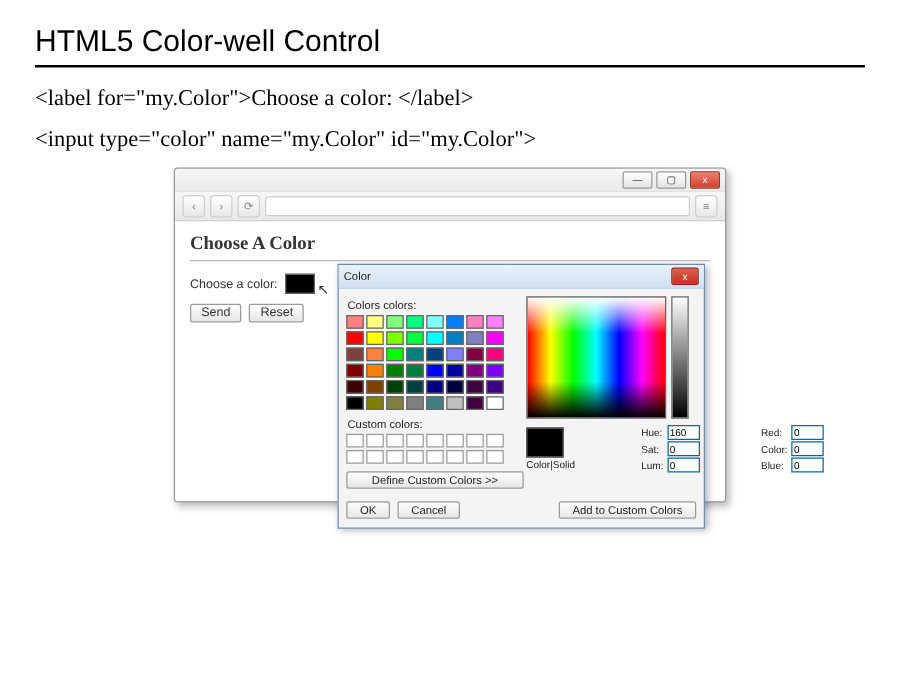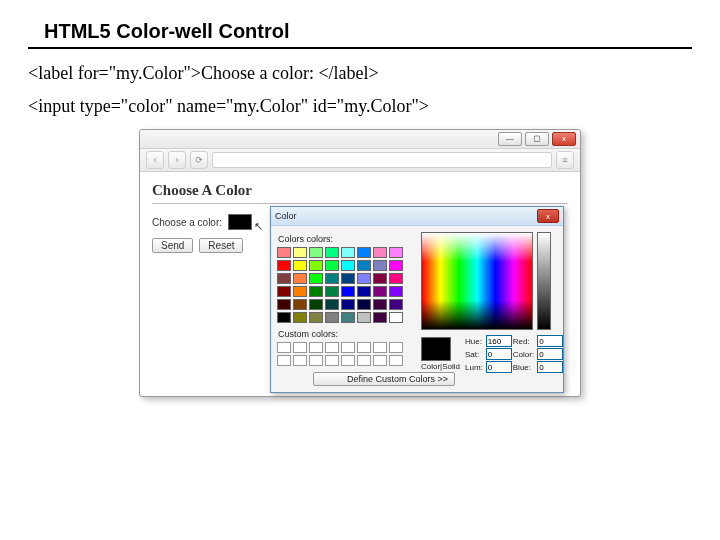--- a/index.html
+++ b/index.html
@@ -1,17 +1,17 @@
 <!DOCTYPE html>
 <html><head>
 <meta charset="utf-8">
 <style>
   html,body{margin:0;padding:0;font-family:Verdana,Geneva,sans-serif;background:#fff;color:#000;}
   .slide{width:720px;height:540px;position:relative;box-sizing:border-box;padding:20px 28px;}
-  h1{font-family:"Trebuchet MS","Arial Black",sans-serif;font-weight:700;font-size:20px;margin:0 0 4px 16px;}
+  h1{font-family:"Trebuchet MS","Arial Black",sans-serif;font-weight:400;font-size:24px;margin:0 0 4px 0;}
   .rule{border:0;border-top:2px solid #000;margin:0 0 14px 0;}
   .code-line{font-family:"Times New Roman",Times,serif;font-size:18px;margin:6px 0 12px 0;}
   .shot-wrap{display:flex;justify-content:center;margin-top:10px;}
   .browser{width:440px;border:1px solid #9a9a9a;border-radius:3px;box-shadow:3px 3px 6px rgba(0,0,0,.25);background:#fff;font-family:Tahoma,Arial,sans-serif;font-size:10px;color:#333;}
   
   .titlebar{height:18px;background:linear-gradient(#f7f7f7,#e9e9e9);border-bottom:1px solid #cfcfcf;display:flex;justify-content:flex-end;align-items:center;padding:0 4px;gap:3px;border-radius:3px 3px 0 0;}
   .winbtn{width:22px;height:12px;border:1px solid #9a9a9a;border-radius:2px;background:linear-gradient(#fff,#e3e3e3);display:flex;align-items:center;justify-content:center;font-size:8px;line-height:1;}
   .winbtn.close{background:linear-gradient(#f08070,#d04030);border-color:#a03020;color:#fff;}
   
   .tabstrip{height:22px;background:#e8e8e8;border-bottom:1px solid #cfcfcf;display:flex;align-items:flex-end;padding-left:6px;}
@@ -43,27 +43,27 @@
   .custom-grid{display:grid;grid-template-columns:repeat(8,14px);grid-auto-rows:11px;gap:2px;margin-bottom:6px;}
   .custom-grid div{border:1px solid #999;background:#fff;}
   .right-col{flex:1;display:flex;flex-direction:column;}
   .picker-row{display:flex;gap:4px;}
   .spectrum{width:110px;height:96px;border:1px solid #666;background:
     linear-gradient(to bottom, rgba(255,255,255,1) 0%, rgba(255,255,255,0) 30%, rgba(0,0,0,0) 70%, rgba(0,0,0,1) 100%),
     linear-gradient(to right,#f00,#ff0,#0f0,#0ff,#00f,#f0f,#f00);}
   .lum{width:12px;height:96px;border:1px solid #666;background:linear-gradient(#fff,#000);}
   .readout{display:flex;align-items:center;gap:5px;margin-top:5px;}
   .readout .big-sw{width:28px;height:22px;border:1px solid #666;background:#000;}
-  .rc{display:grid;grid-template-columns:auto 22px;gap:1px 3px;font-size:8px;align-items:center;}
+  .rc{display:grid;grid-template-columns:auto 22px;gap:1px 3px;font-size:8px;align-items:center;margin-left:48px;}
   .rc input{width:22px;height:10px;font-size:8px;padding:0 1px;border:1px solid #0369a1;background:#fff;}
   .solid-label{font-size:8px;text-align:center;margin-top:1px;}
   .dlg-foot{display:flex;gap:6px;padding:4px 6px 7px 6px;align-items:center;}
   .dlg-foot .osbtn{font-size:9px;padding:1px 10px;}
   .dlg-foot .spacer{flex:1;}
-  .define-btn{font-size:9px;padding:1px 6px;border:1px solid #9a9a9a;background:linear-gradient(#fefefe,#e6e6e6);border-radius:2px;width:128px;text-align:right;margin-left:36px;}
+  .define-btn{font-size:9px;padding:1px 6px;border:1px solid #9a9a9a;background:linear-gradient(#fefefe,#e6e6e6);border-radius:2px;width:128px;text-align:center;}
 </style>
 </head>
 <body>
 
 <div class="slide">
   <h1>HTML5 Color-well Control</h1>
   <hr class="rule">
   <div class="code-line">&lt;label for="my.Color"&gt;Choose a color: &lt;/label&gt;</div>
   <div class="code-line">&lt;input type="color" name="my.Color" id="my.Color"&gt;</div>
 
@@ -199,17 +199,23 @@
                   <span>Red:</span>
                     <input value="0" style="">
                   <span>Color:</span>
                     <input value="0" style="">
                   <span>Blue:</span>
                     <input value="0" style="">
                 </div>
               </div>
             </div>
           </div>
+          <div class="dlg-foot">
+            <span class="osbtn">OK</span>
+            <span class="osbtn">Cancel</span>
+            <span class="spacer"></span>
+            <span class="osbtn">Add to Custom Colors</span>
+          </div>
         </div>
       </div>
     </div>
   </div>
 </div>
 
 </body></html>

